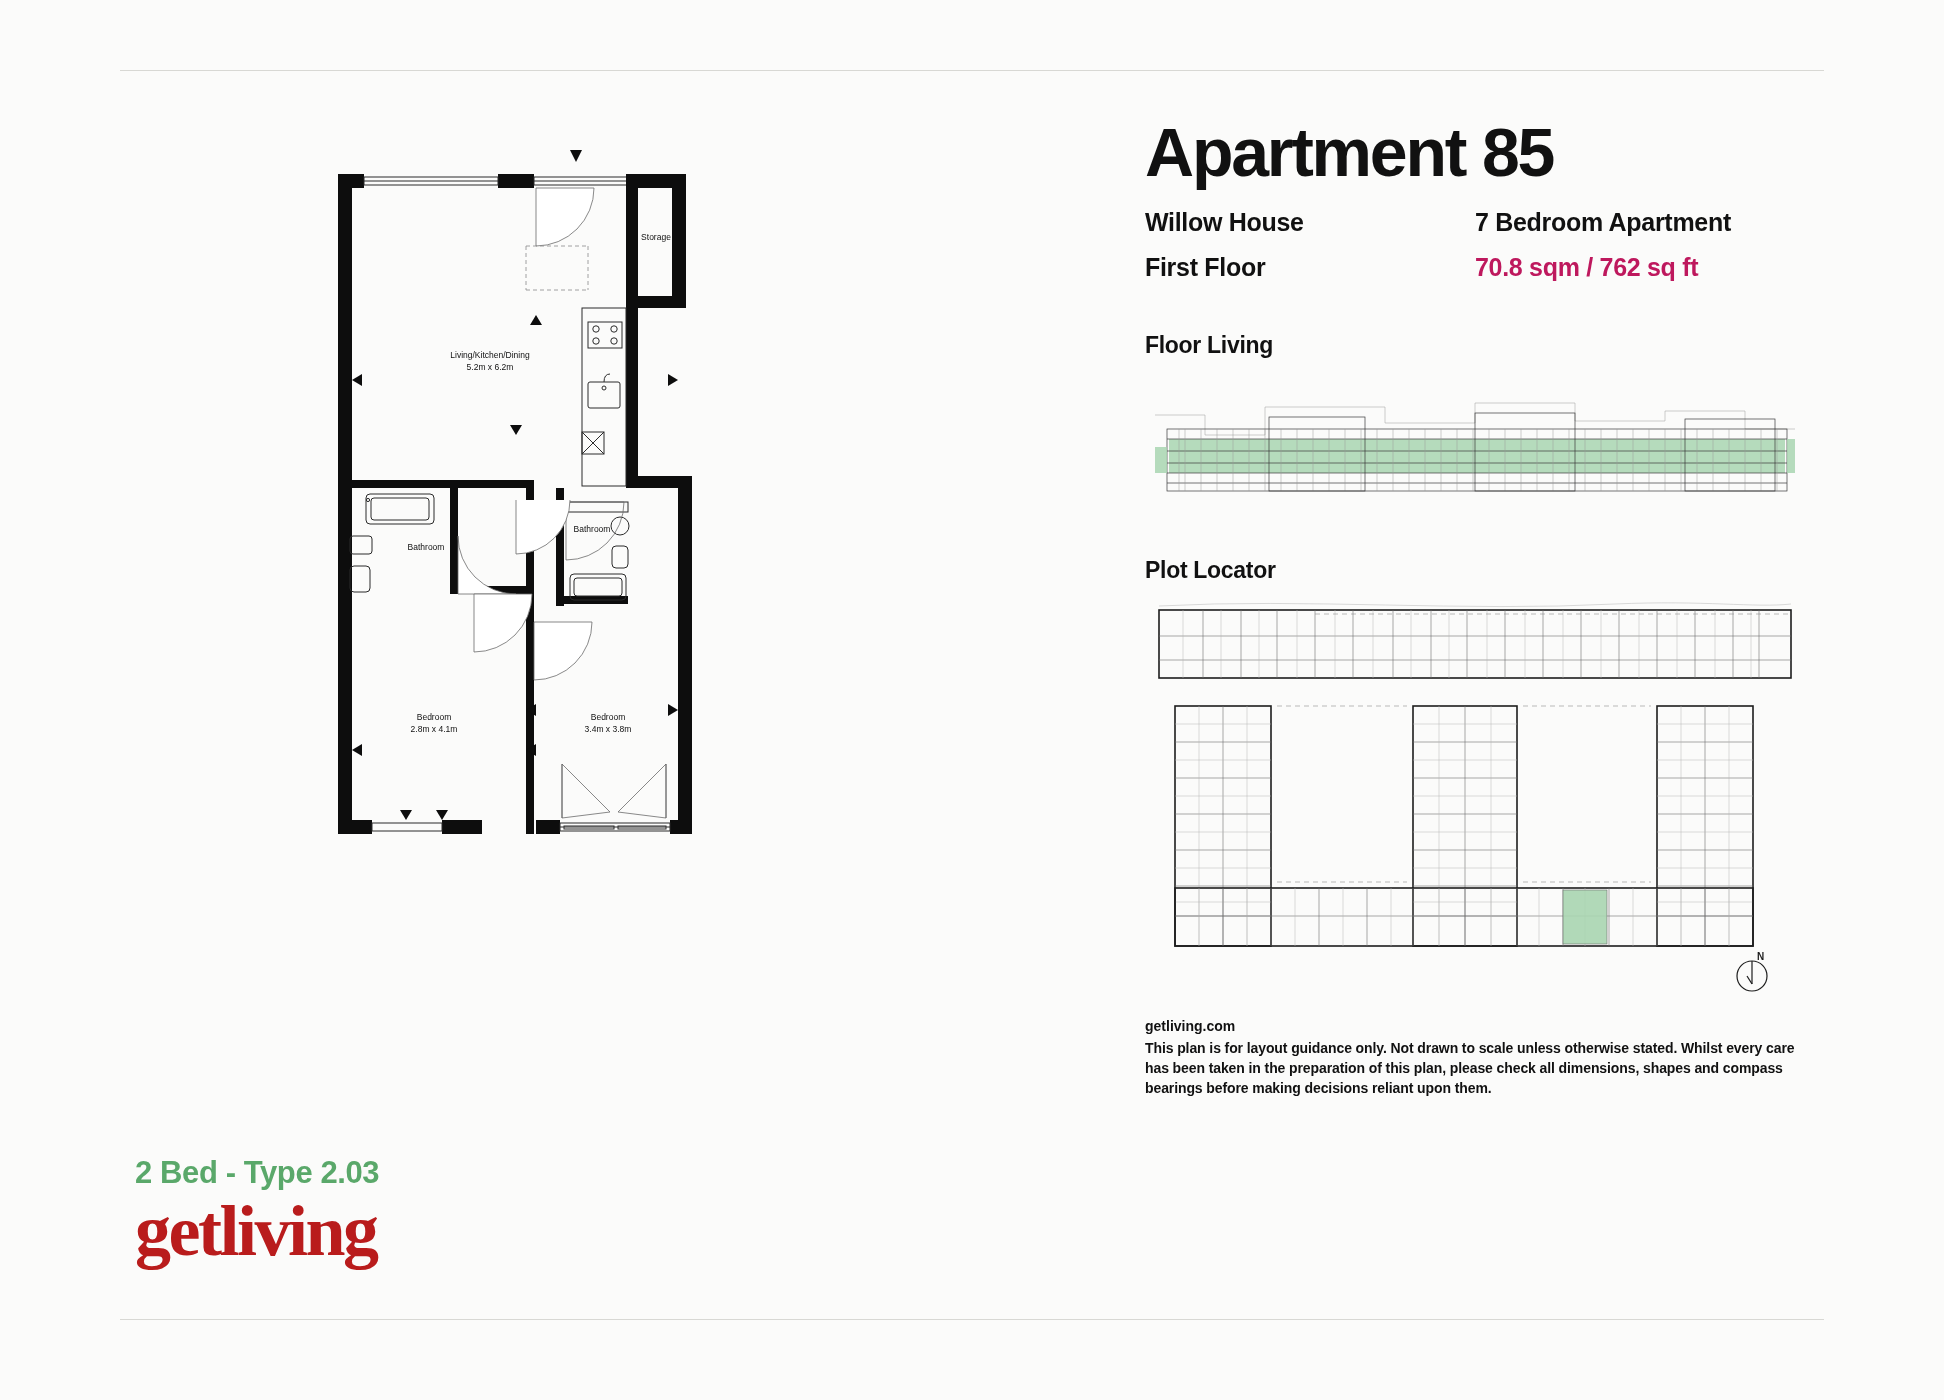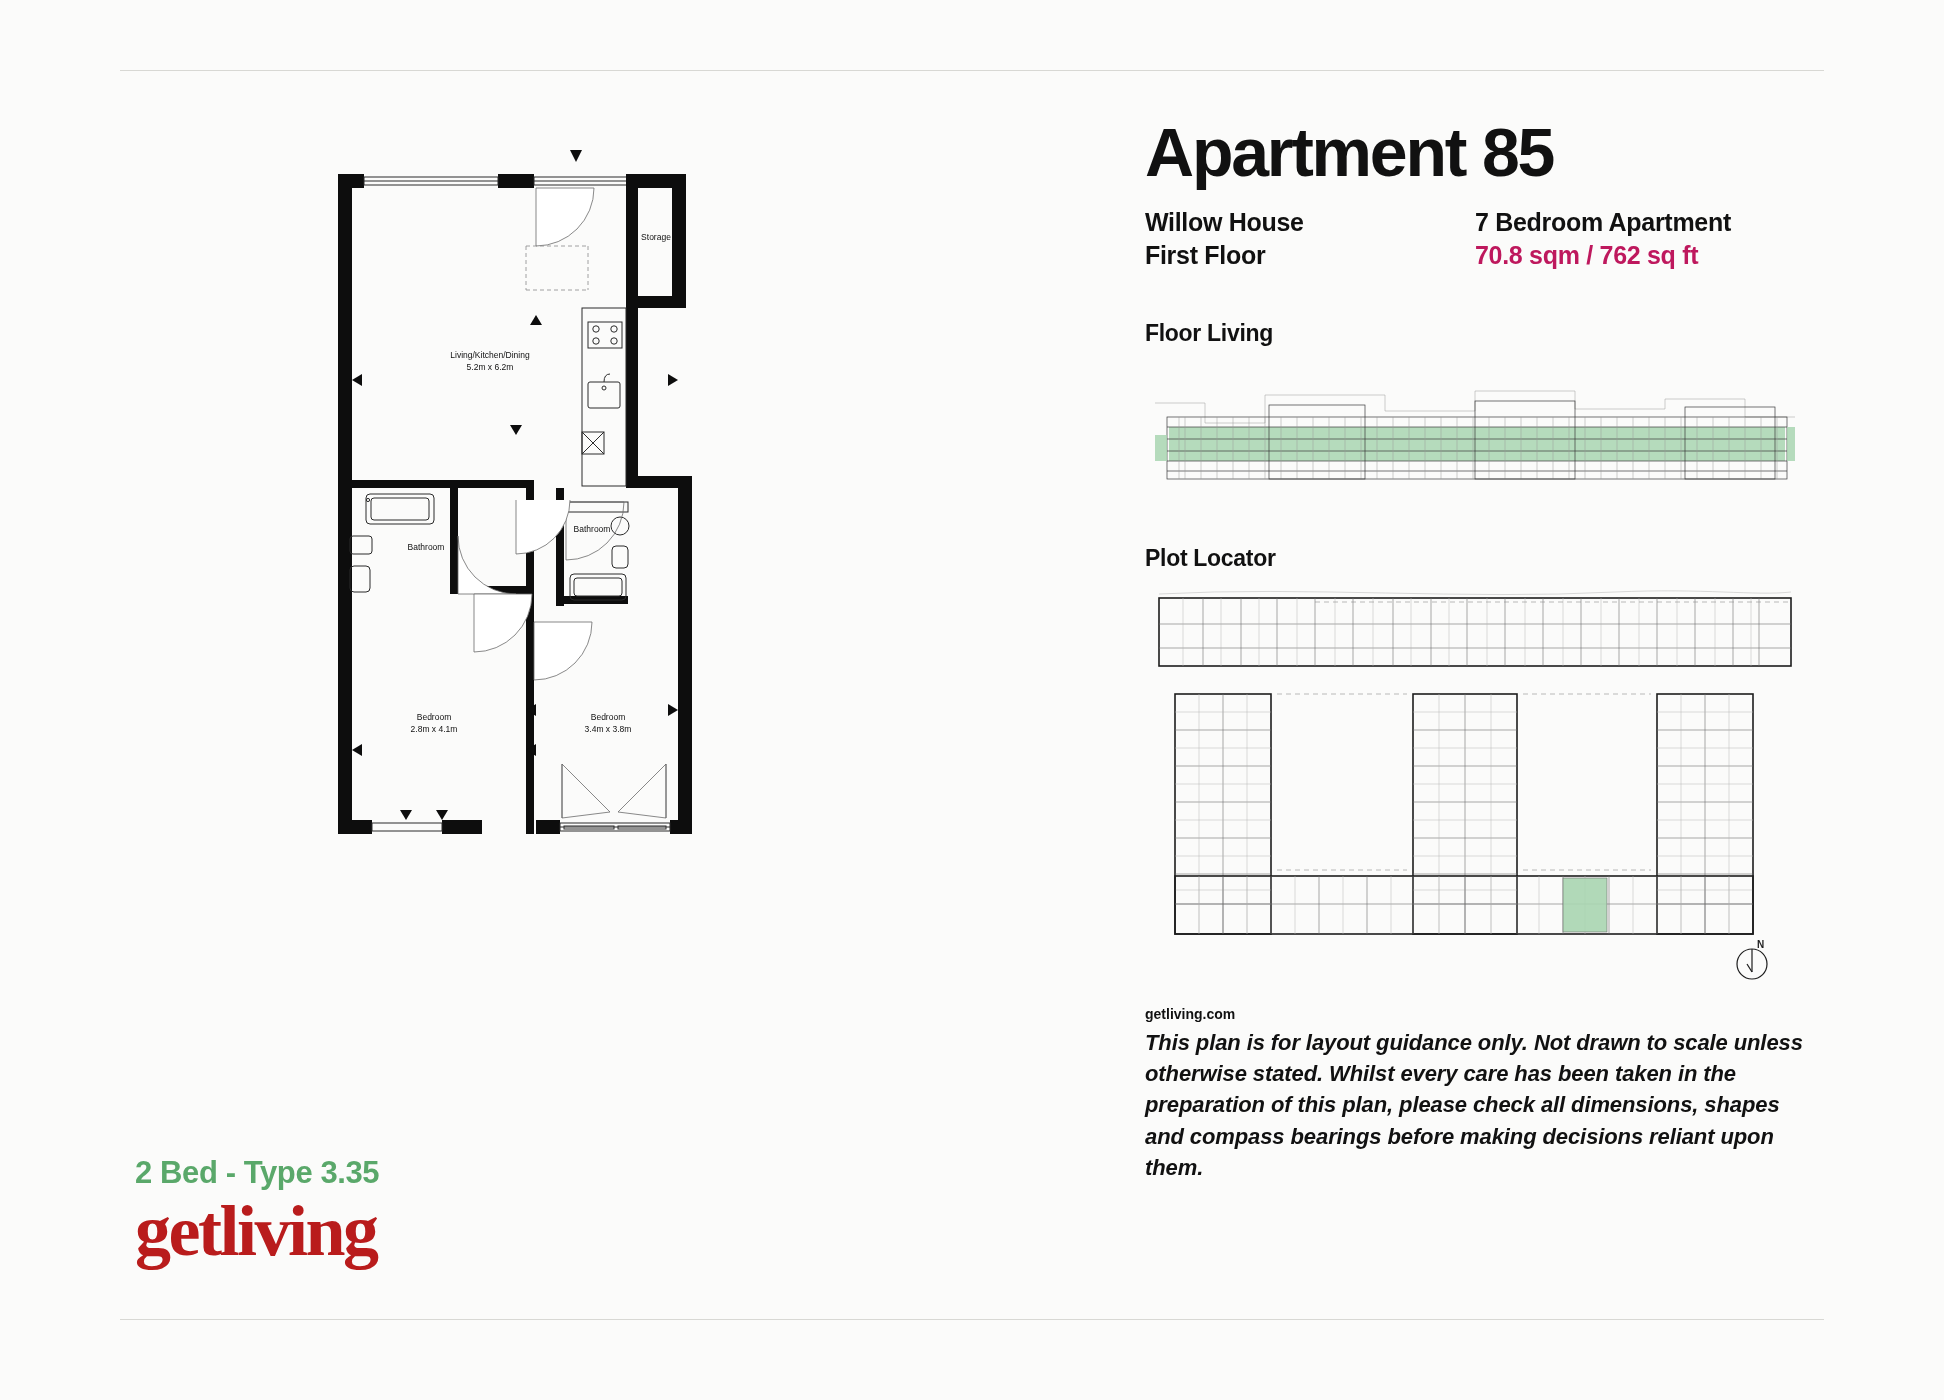--- a/index.html
+++ b/index.html
@@ -64,21 +64,21 @@
   h1.title {
     margin: 8px 0 22px 0;
     font-size: 68px;
     font-weight: bold;
     letter-spacing: -2.2px;
     line-height: 1;
   }
   .meta-grid {
     display: grid;
     grid-template-columns: 330px 1fr;
-    row-gap: 4px;
+    row-gap: 16px;
     font-size: 25px;
     font-weight: bold;
     letter-spacing: -0.3px;
   }
   .meta-grid .accent { color: #be185d; }
 
   .section-label {
     font-size: 23px;
     font-weight: bold;
     letter-spacing: -0.3px;
@@ -102,25 +102,24 @@
   .legal {
     margin-top: 26px;
     width: 660px;
   }
   .legal .site {
     font-size: 14px;
     font-weight: bold;
     margin-bottom: 5px;
   }
   .legal .disclaimer {
-    font-size: 22px;
+    font-size: 14px;
     font-weight: bold;
     line-height: 1.42;
     letter-spacing: -0.1px;
-    font-style: italic;
   }
 </style>
 </head>
 <body>
 
 <div class="page">
 
   <div class="rule top"></div>
   <div class="rule bottom"></div>
 
@@ -279,21 +278,21 @@
         <path d="M112 670 l-6 -10 12 0 z"></path>
         <path d="M186 285 l-6 -10 12 0 z"></path>
         <path d="M206 165 l-6 10 12 0 z"></path>
       </g>
 
       <path d="M240 0 l12 0 -6 12 z" fill="#0d0d0d"></path>
     </svg>
   </div>
 
   <div class="brand">
-    <div class="brand-type">2 Bed - Type 3.35</div>
+    <div class="brand-type">2 Bed - Type 2.03</div>
     <div class="brand-logo">getliving</div>
   </div>
 
   <div class="right">
 
     <h1 class="title">Apartment 85</h1>
 
     <div class="meta-grid">
       <div>Willow House</div>
       <div>7 Bedroom Apartment</div>

